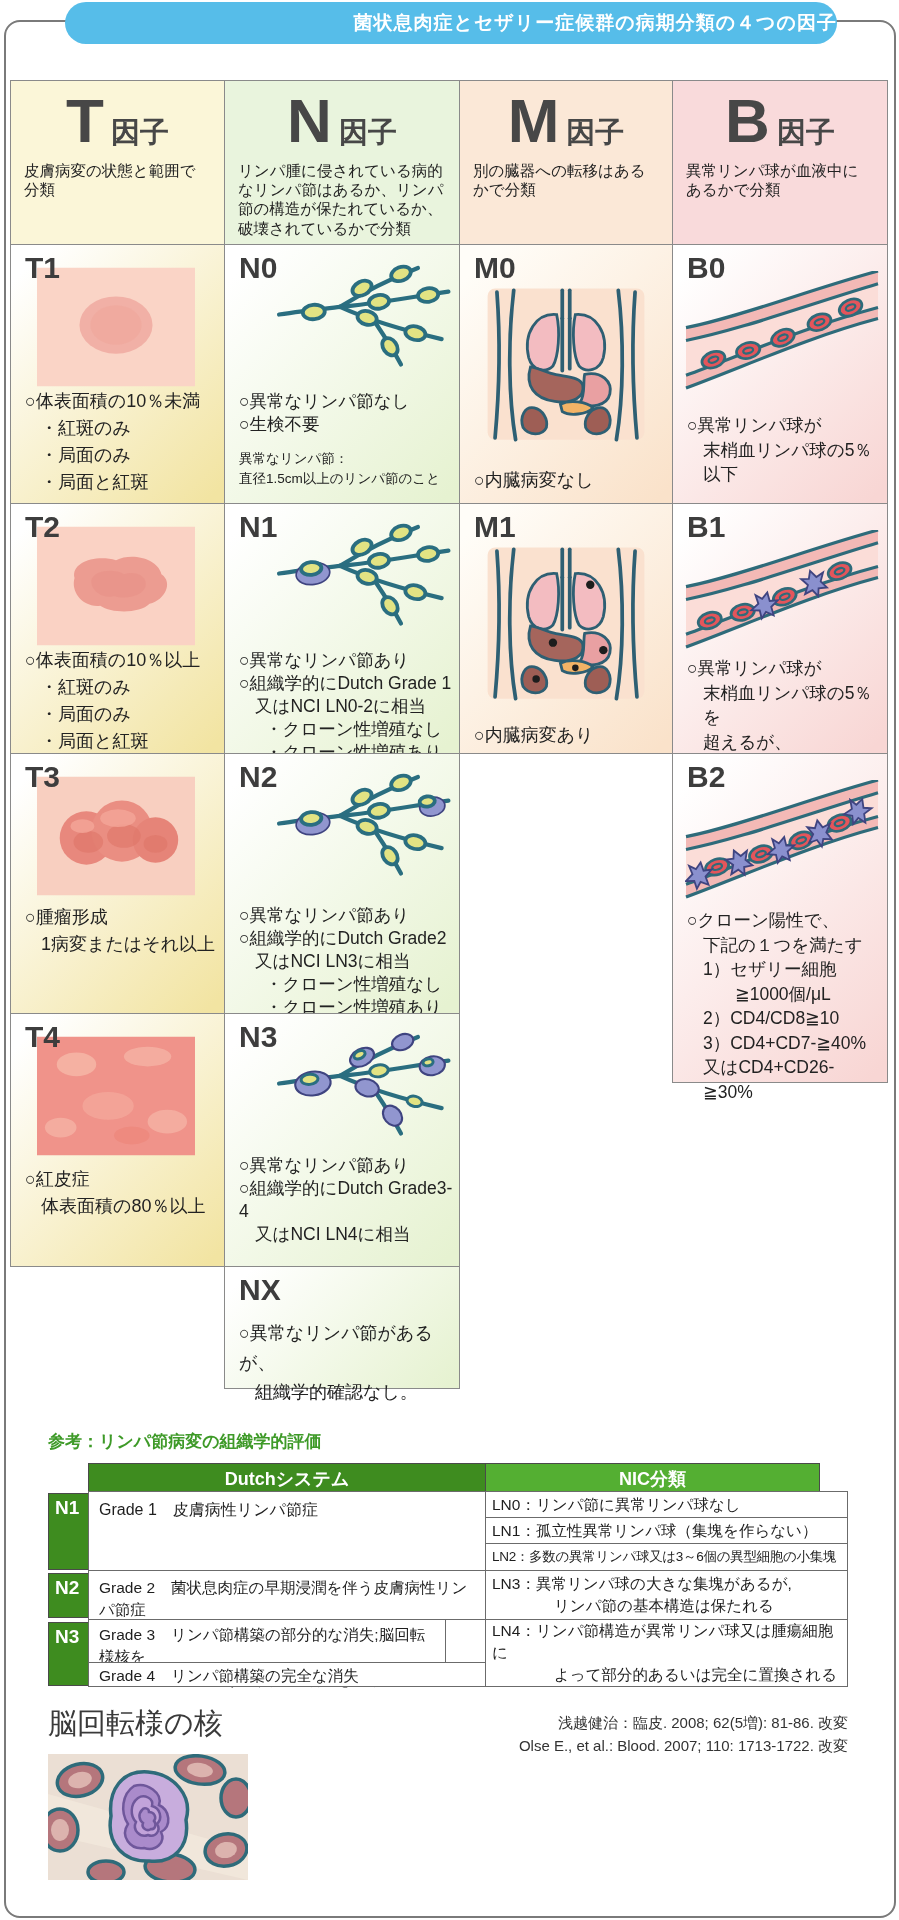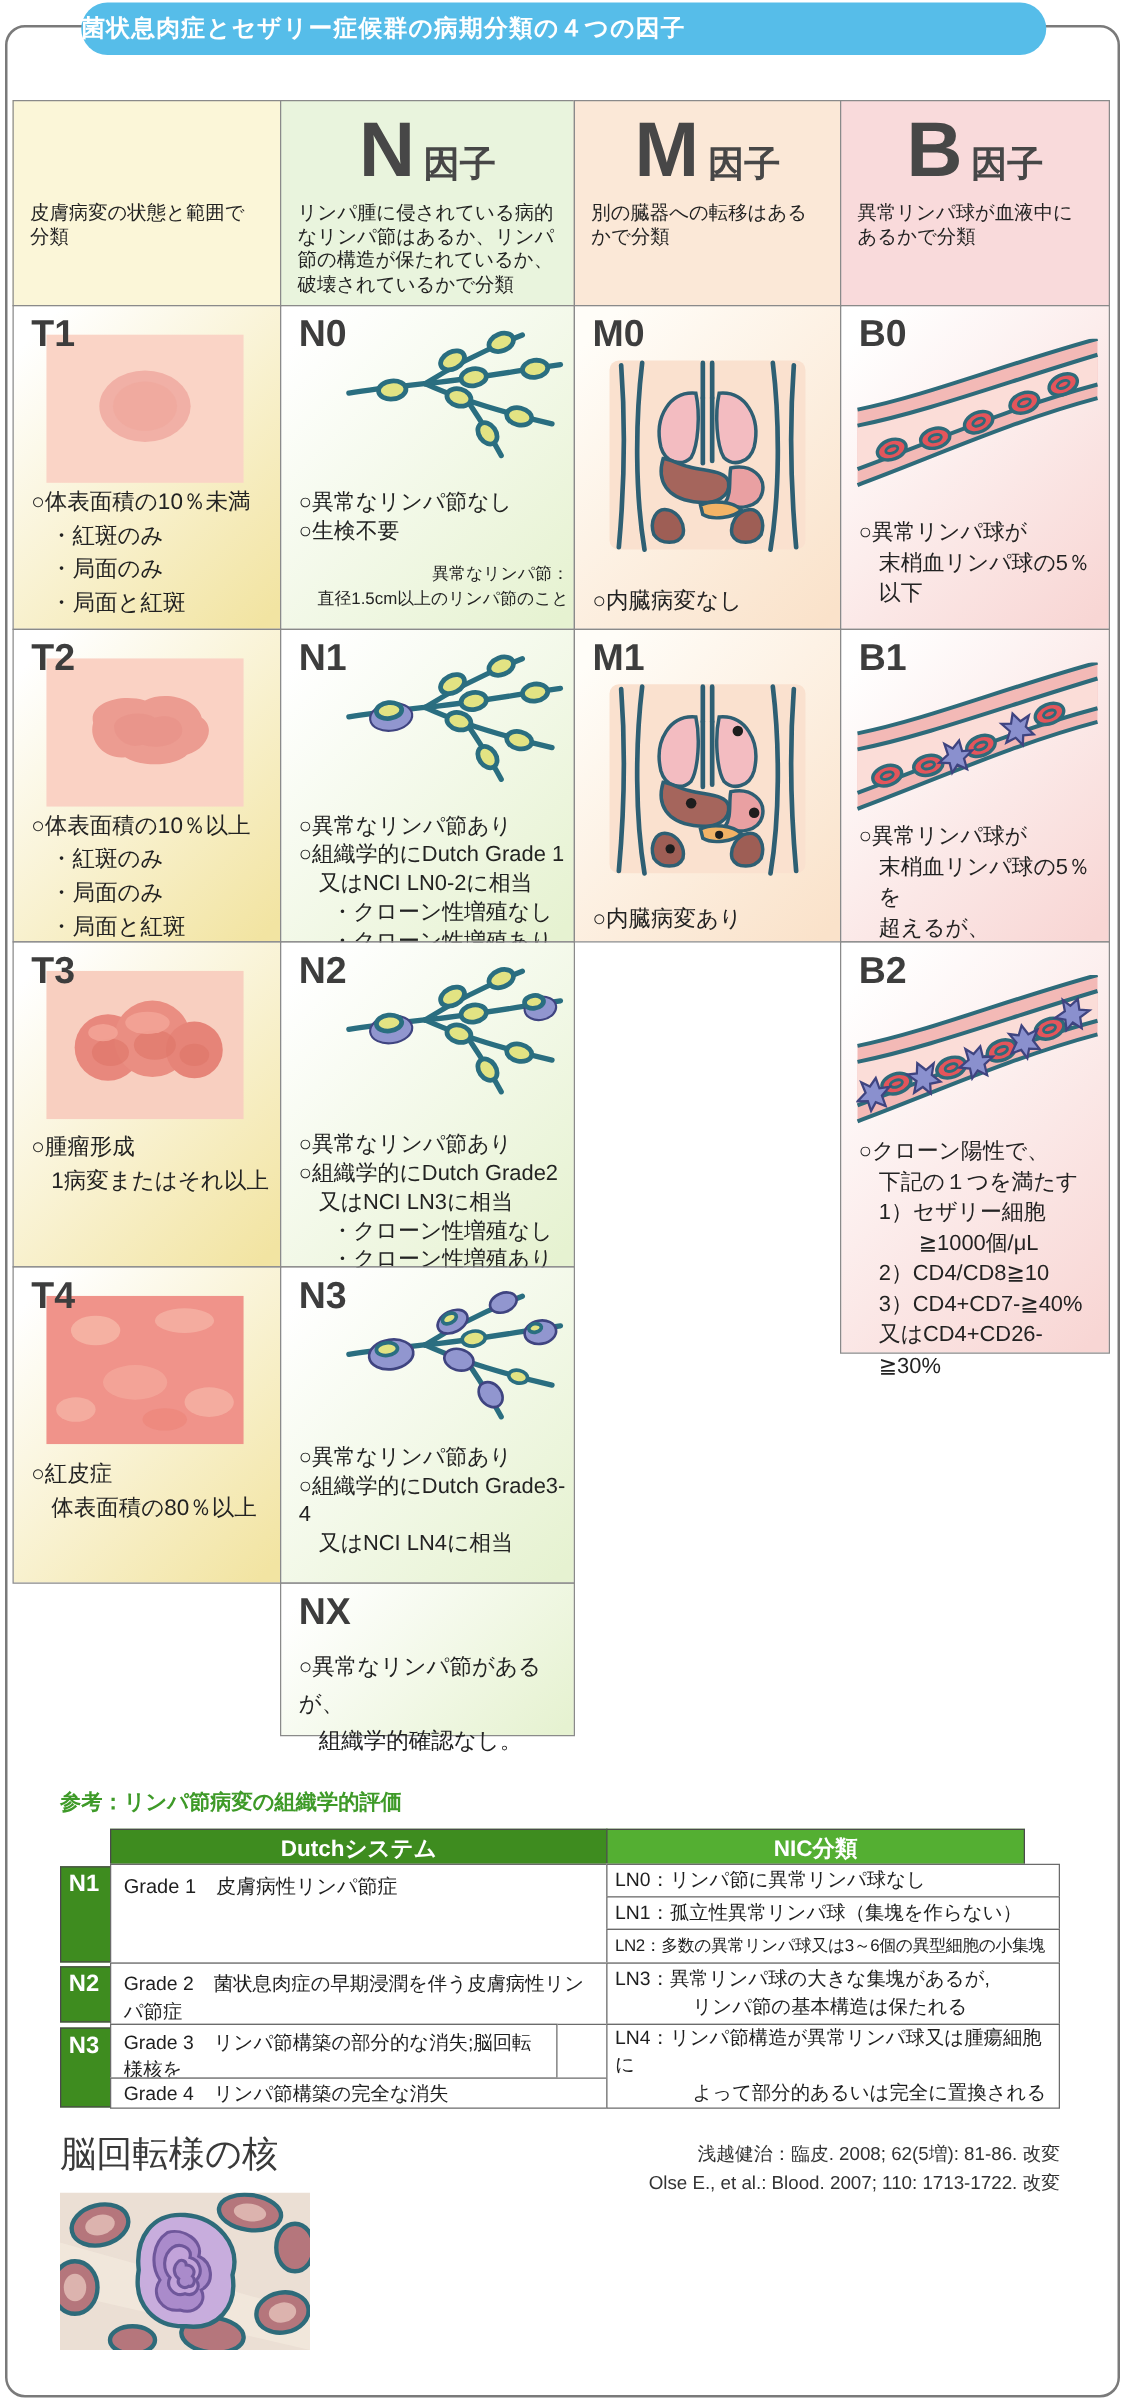--- a/index.html
+++ b/index.html
@@ -8,21 +8,21 @@
     font-family:"Liberation Sans","DejaVu Sans",sans-serif;
     -webkit-font-smoothing:antialiased;overflow:hidden;color:#252525;
   }
   .card{
     position:absolute;left:4px;top:20px;width:888px;height:1894px;
     background:#ffffff;border:2px solid #7a7a7a;border-radius:16px;
   }
   .title-bar{
     position:absolute;left:65px;top:2px;width:772px;height:42px;
     background:#56BDE9;border-radius:22px;z-index:5;
-    display:flex;align-items:center;justify-content:flex-start;
+    display:flex;align-items:center;justify-content:flex-end;
   }
   .title-bar span{color:#fff;font-weight:bold;font-size:19px;letter-spacing:1px;}
 
   
   .cell{position:absolute;border:1px solid #8a8a8a;box-sizing:border-box;}
   .t-head{background:#fbf6d8;} .n-head{background:#e9f4dd;}
   .m-head{background:#fbe8d7;} .b-head{background:#f9dadb;}
   .t-cell{background:linear-gradient(135deg,#ffffff 8%,#f2e4a2 96%);}
   .n-cell{background:linear-gradient(135deg,#ffffff 8%,#e6f2d1 96%);}
   .m-cell{background:linear-gradient(135deg,#fffdf8 8%,#fae2ca 96%);}
@@ -42,21 +42,21 @@
   .factor-letter{font-size:62px;font-weight:bold;line-height:64px;}
   .factor-kanji{font-size:29px;font-weight:bold;margin-left:7px;}
   .factor-desc{position:absolute;left:13px;right:8px;top:80px;font-size:15.5px;line-height:1.24;color:#232323;}
 
   .cell-label{position:absolute;left:14px;top:6px;font-size:30px;font-weight:bold;color:#3d3d3d;z-index:3;}
   .cell-text{position:absolute;left:14px;right:4px;font-size:18px;line-height:1.5;color:#222;}
   .cell-text .ls{padding-left:15px;}
   .cell-text .ls2{padding-left:26px;}
   .cell-text .li2{padding-left:16px;}
   .cell-text .li3{padding-left:48px;}
-  .cell-text .ln{font-size:13.5px;line-height:1.45;text-align:right;}
+  .cell-text .ln{font-size:13.5px;line-height:1.45;}
   .cell-text .lng{margin-top:13px;}
   .txt-n{font-size:17.5px;line-height:1.32;}
   .txt-b{font-size:17.5px;line-height:1.4;}
 
   .skin-img{position:absolute;left:26px;top:22px;width:158px;height:120px;}
   .tree-img{position:absolute;right:3px;top:6px;width:182px;height:133px;}
   .body-img{position:absolute;left:22px;top:24px;width:168px;height:192px;}
   .vessel-img{position:absolute;left:12px;top:26px;width:194px;height:128px;}
 
   
@@ -129,20 +129,23 @@
   </defs>
 </svg>
 
 <div class="card"></div>
 
 <div class="title-bar">
   <span>菌状息肉症とセザリー症候群の病期分類の４つの因子</span>
 </div>
 
 <div class="cell colT rowH t-head">
+  <div class="factor-head">
+    <span class="factor-letter">T</span><span class="factor-kanji">因子</span>
+  </div>
   <div class="factor-desc">
       <div>皮膚病変の状態と範囲で</div>
       <div>分類</div>
     </div>
 </div>
 <div class="cell colN rowH n-head">
   <div class="factor-head">
     <span class="factor-letter">N</span><span class="factor-kanji">因子</span>
   </div>
   <div class="factor-desc">

